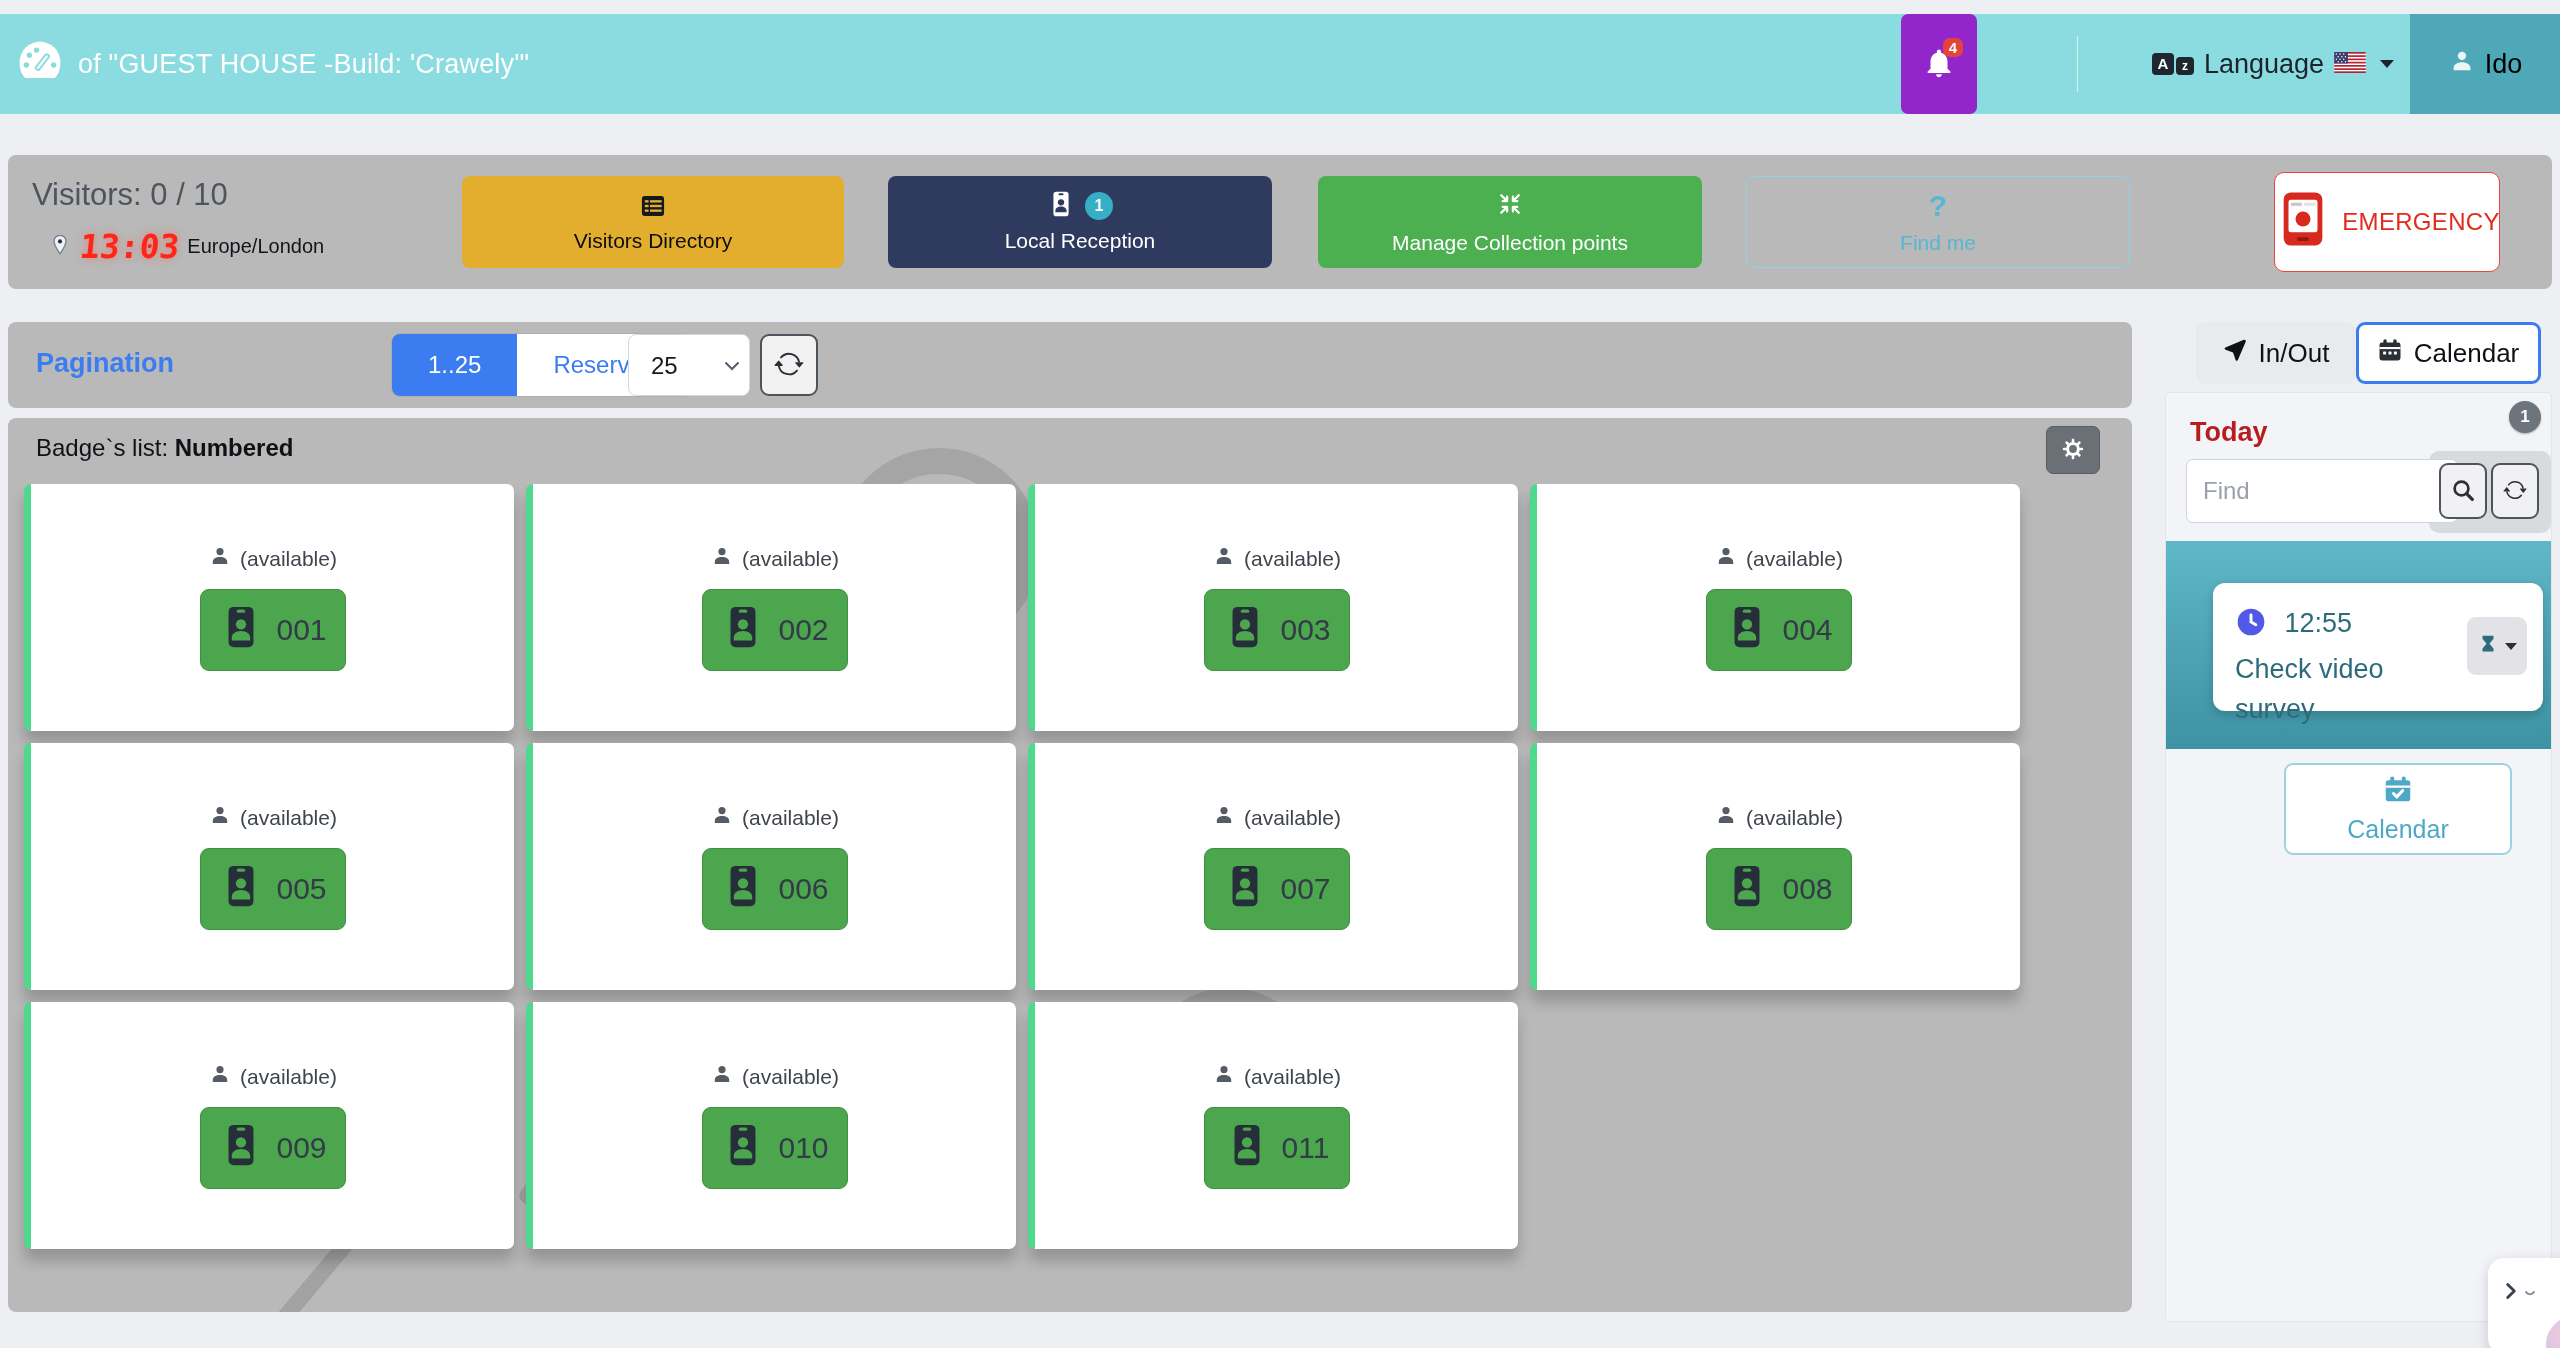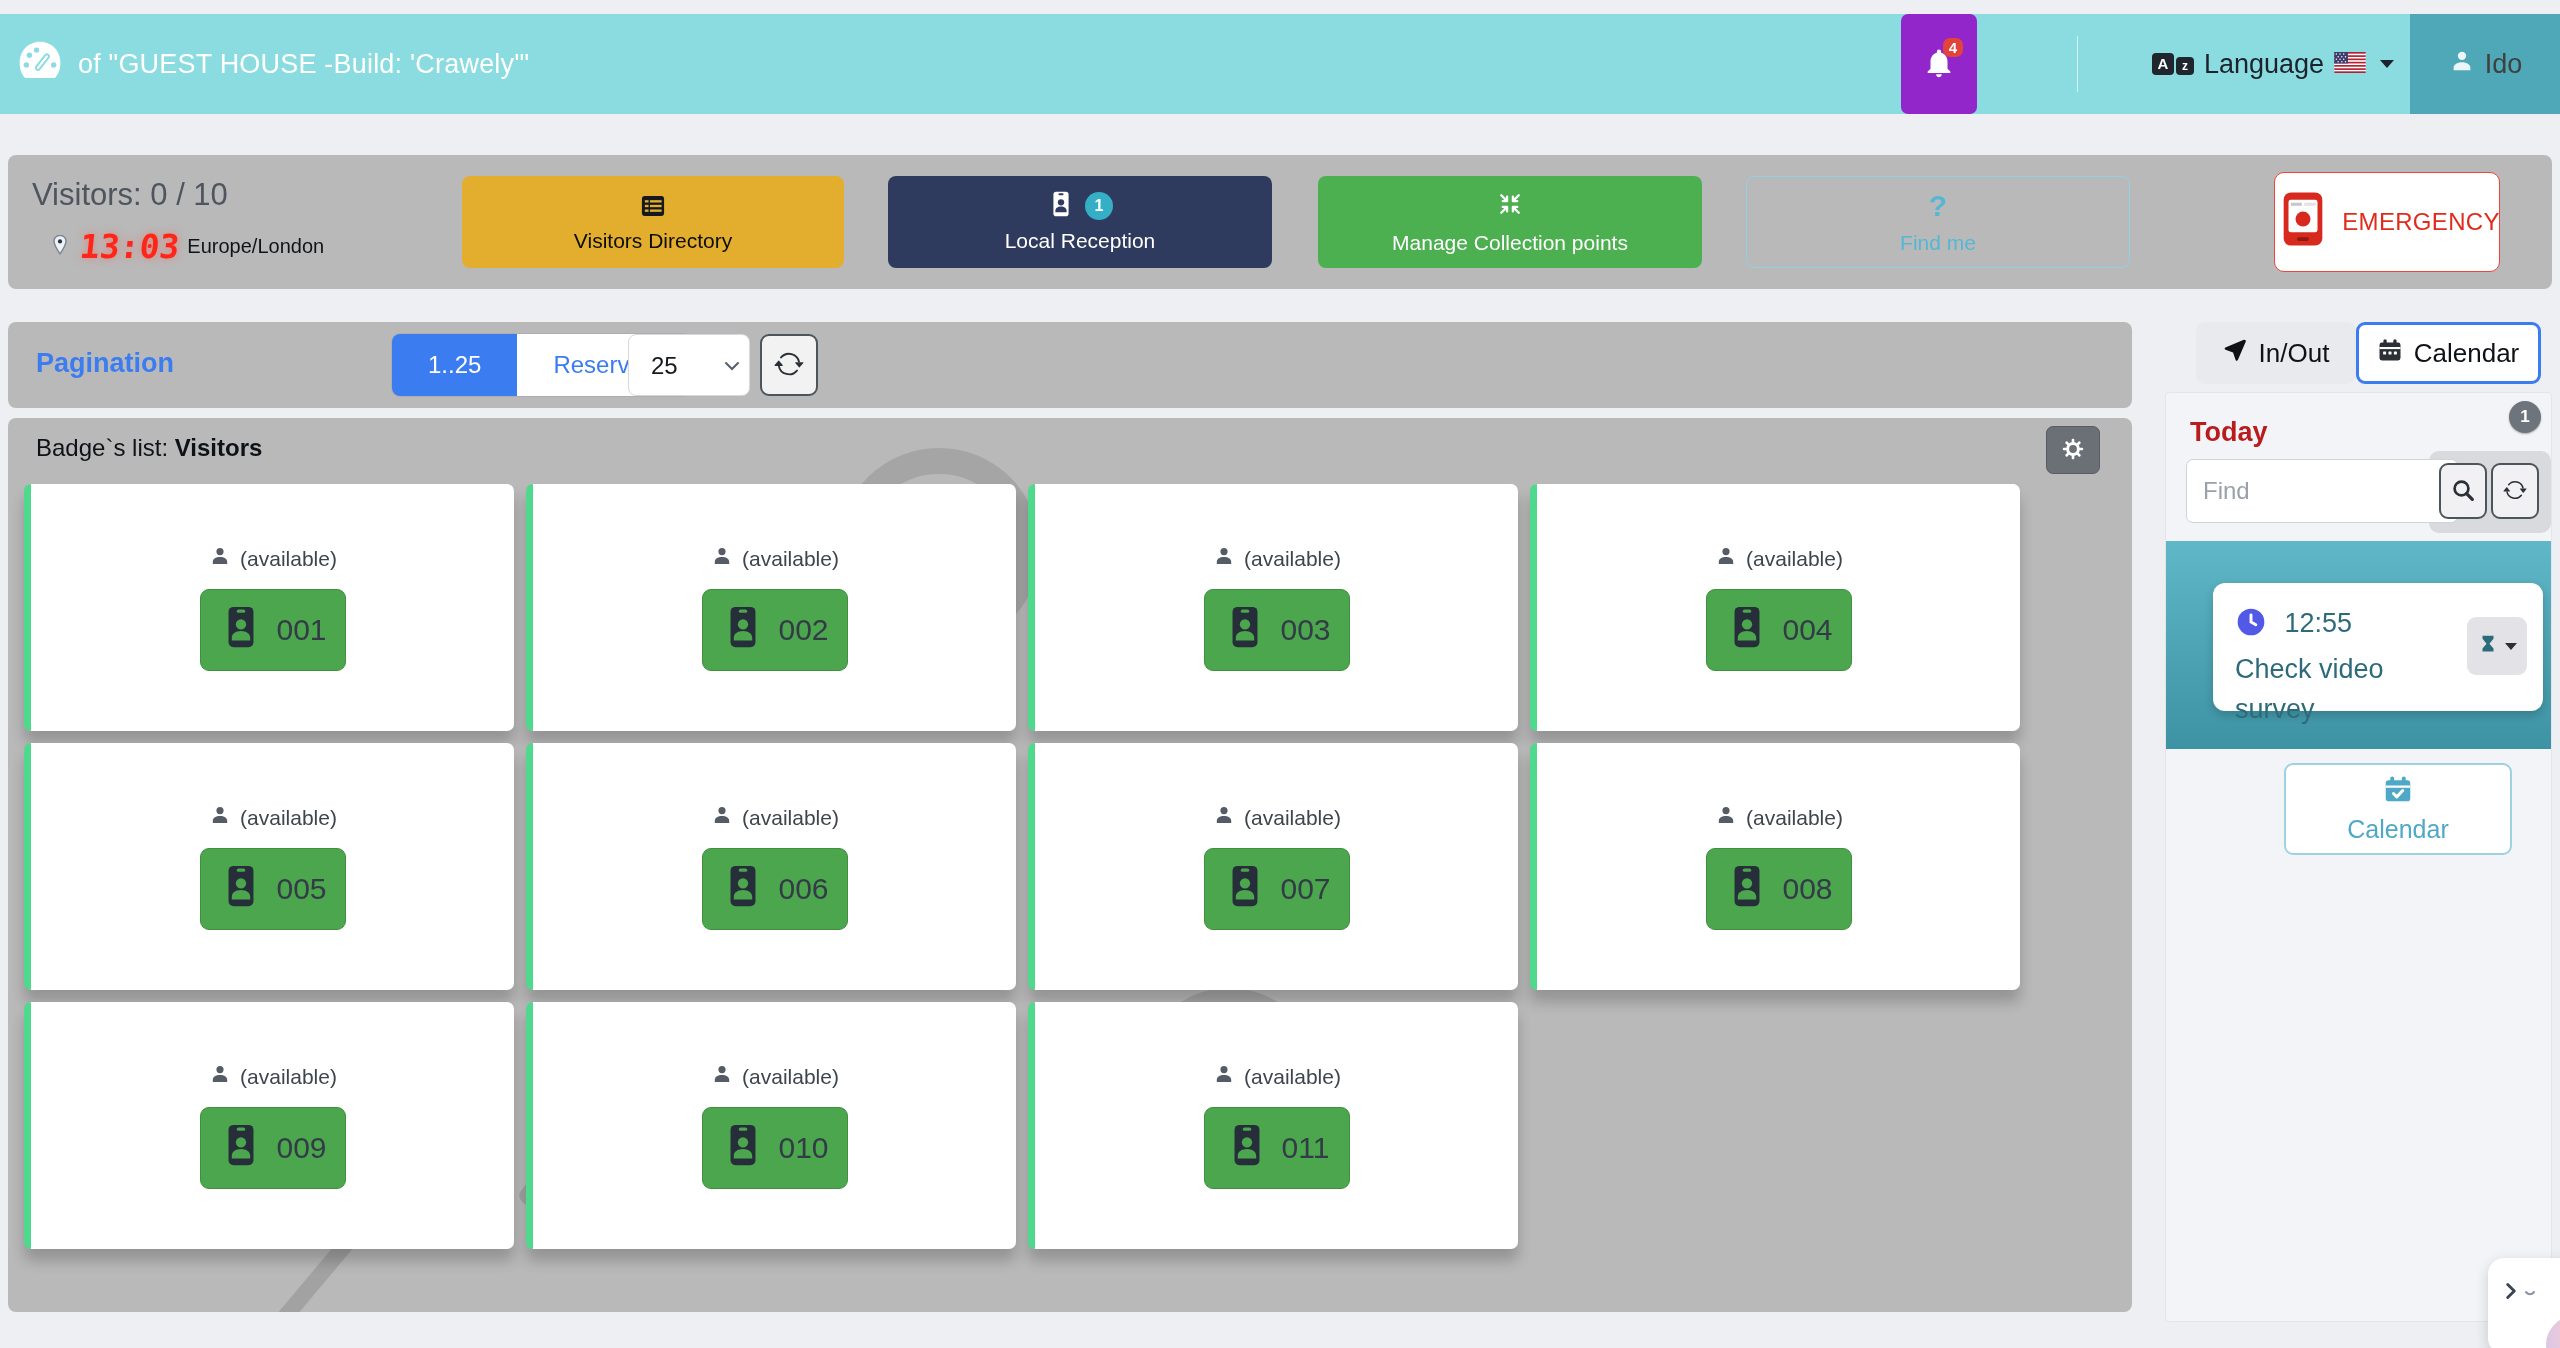--- a/index.html
+++ b/index.html
@@ -11,21 +11,21 @@
   .brand{position:absolute;left:14px;top:0;height:100px;display:flex;align-items:center;gap:12px;}
   .app-title{color:#fff;font-size:27px;letter-spacing:.2px;}
   .notif-btn{position:absolute;left:1901px;top:0;width:76px;height:100px;background:var(--notif-purple);border:none;border-radius:7px;cursor:pointer;}
   .notif-badge{position:absolute;top:24px;right:14px;background:var(--badge-red);color:#fff;font-size:15px;font-weight:bold;border-radius:7px;padding:1px 6px;line-height:17px;}
   .header-divider{position:absolute;left:2077px;top:22px;width:1px;height:56px;background:rgba(255,255,255,.65);}
   .lang{position:absolute;left:2152px;top:0;height:100px;display:flex;align-items:center;gap:10px;cursor:pointer;color:#1c232c;font-size:27px;}
   .lang-ico{display:flex;gap:2px;align-items:flex-end;}
   .lang-ico b{display:inline-block;background:#20262e;color:#fff;border-radius:4px;width:22px;height:22px;font-size:15px;line-height:22px;text-align:center;font-weight:bold;}
   .lang-ico b.b2{width:18px;height:18px;font-size:12px;line-height:18px;}
   .caret-down{width:0;height:0;border-left:7px solid transparent;border-right:7px solid transparent;border-top:8px solid #1c232c;margin-left:4px;}
-  .user-block{position:absolute;right:0;top:0;width:150px;height:100px;background:var(--user-teal);display:flex;align-items:center;justify-content:center;gap:9px;color:#404040;font-size:27px;cursor:pointer;}
+  .user-block{position:absolute;right:0;top:0;width:150px;height:100px;background:var(--user-teal);display:flex;align-items:center;justify-content:center;gap:9px;color:#000000;font-size:27px;cursor:pointer;}
 
   
   .toolbar{position:absolute;left:8px;top:155px;width:2544px;height:134px;background:var(--band-gray);border-radius:8px;}
   .visitors-counter{position:absolute;left:24px;top:22px;font-size:31px;color:#4e555e;}
   .clock-row{position:absolute;left:40px;top:72px;display:flex;align-items:center;gap:8px;}
   .lcd{font-family:"DejaVu Sans Mono",monospace;font-weight:bold;font-size:33px;color:var(--lcd-red);transform:skewX(-6deg);text-shadow:0 0 9px rgba(255,90,70,.55);}
   .tz{font-size:20px;color:#101418;}
   .tb-btn{position:absolute;top:21px;height:92px;border:none;border-radius:8px;cursor:pointer;display:flex;flex-direction:column;align-items:center;justify-content:center;gap:8px;font-family:inherit;font-size:21px;}
   .tb-ico-row{display:flex;align-items:center;gap:10px;height:30px;}
   .btn-directory{left:454px;width:382px;background:var(--yellow);color:#0d0d0d;}
@@ -276,21 +276,21 @@
   <section class="badges-wrap">
     <div class="watermark">
       <div class="wm-circle" style="left:580px;top:20px;width:150px;height:150px;"></div>
       <div class="wm-stroke" style="left:330px;top:560px;width:18px;height:240px;transform:rotate(38deg);"></div>
       <div class="wm-stroke" style="left:560px;top:330px;width:16px;height:200px;transform:rotate(40deg);"></div>
       <div class="wm-circle" style="left:880px;top:560px;width:130px;height:130px;"></div>
       <div class="wm-stroke" style="left:60px;top:770px;width:16px;height:140px;transform:rotate(40deg);"></div>
     </div>
     <div class="badges-header">
       <div class="badges-title">
-        <span>Badge`s list:</span> <b>Visitors</b>
+        <span>Badge`s list:</span> <b>Numbered</b>
       </div>
       <button class="gear-btn">
         <span>
           <svg width="24" height="24" viewBox="0 0 24 24">
               <g fill="#fff">
                 <circle cx="12" cy="12" r="5.4" fill="none" stroke="#fff" stroke-width="3"></circle>
                 <rect x="10.7" y="1.8" width="2.6" height="4.2" rx="1"></rect>
                 <rect x="10.7" y="1.8" width="2.6" height="4.2" rx="1" transform="rotate(45 12 12)"></rect>
                 <rect x="10.7" y="1.8" width="2.6" height="4.2" rx="1" transform="rotate(90 12 12)"></rect>
                 <rect x="10.7" y="1.8" width="2.6" height="4.2" rx="1" transform="rotate(135 12 12)"></rect>

